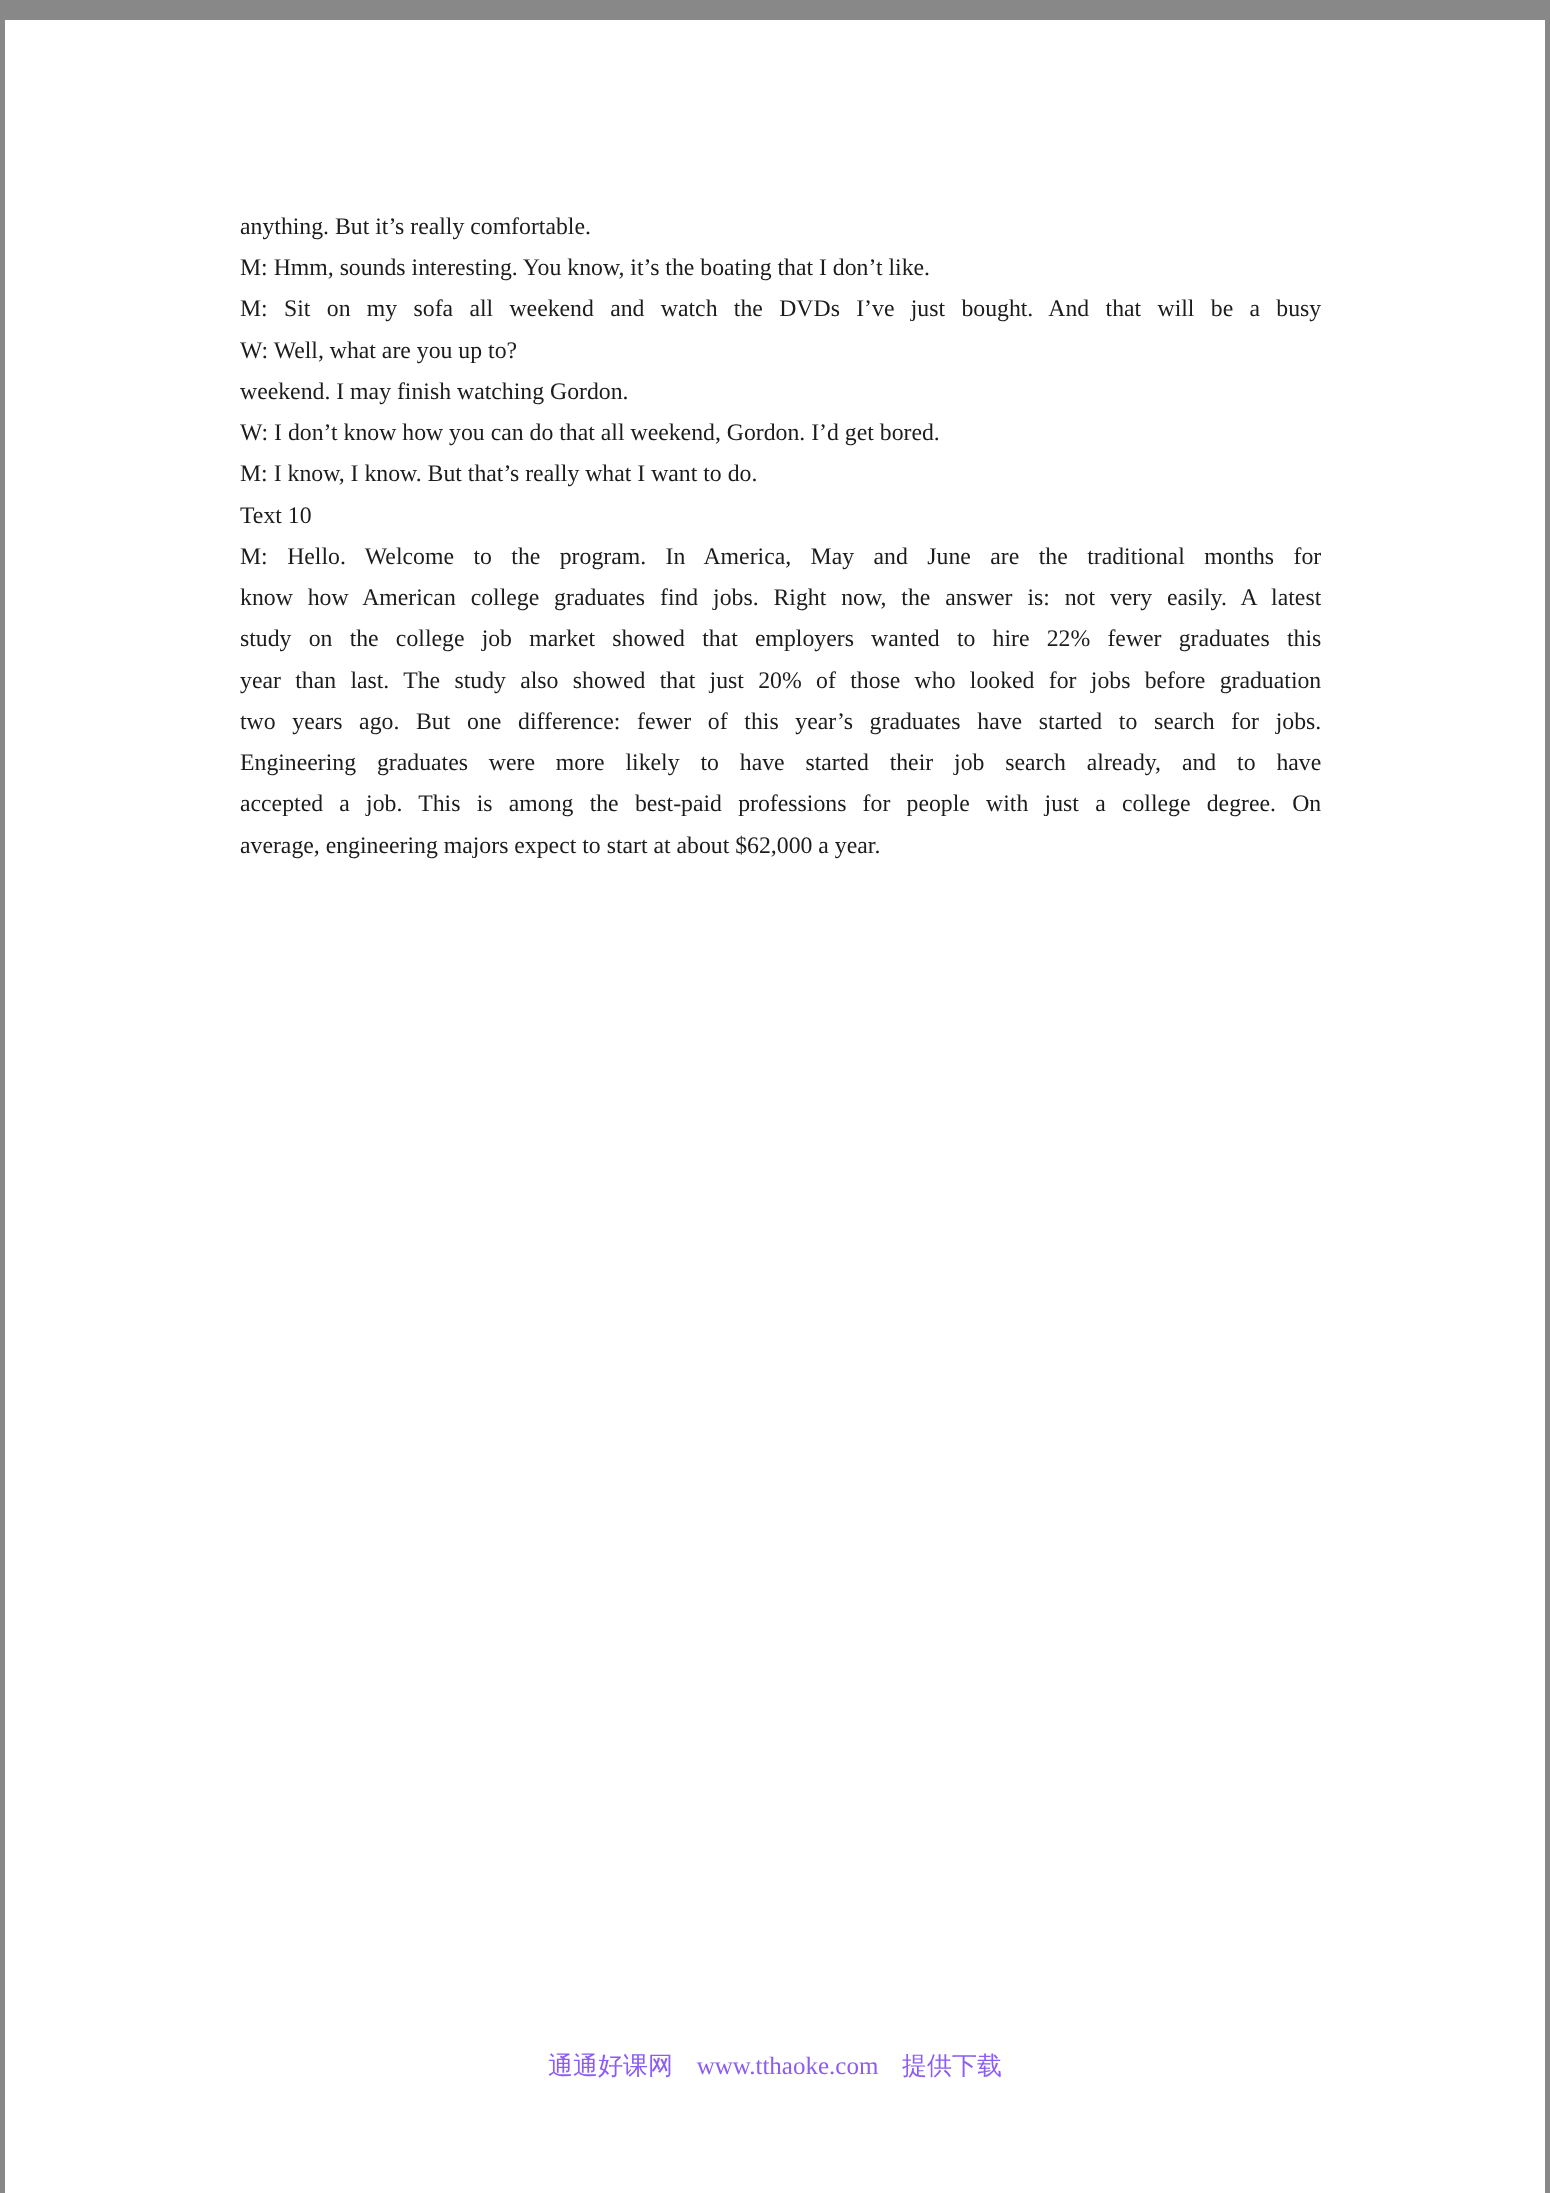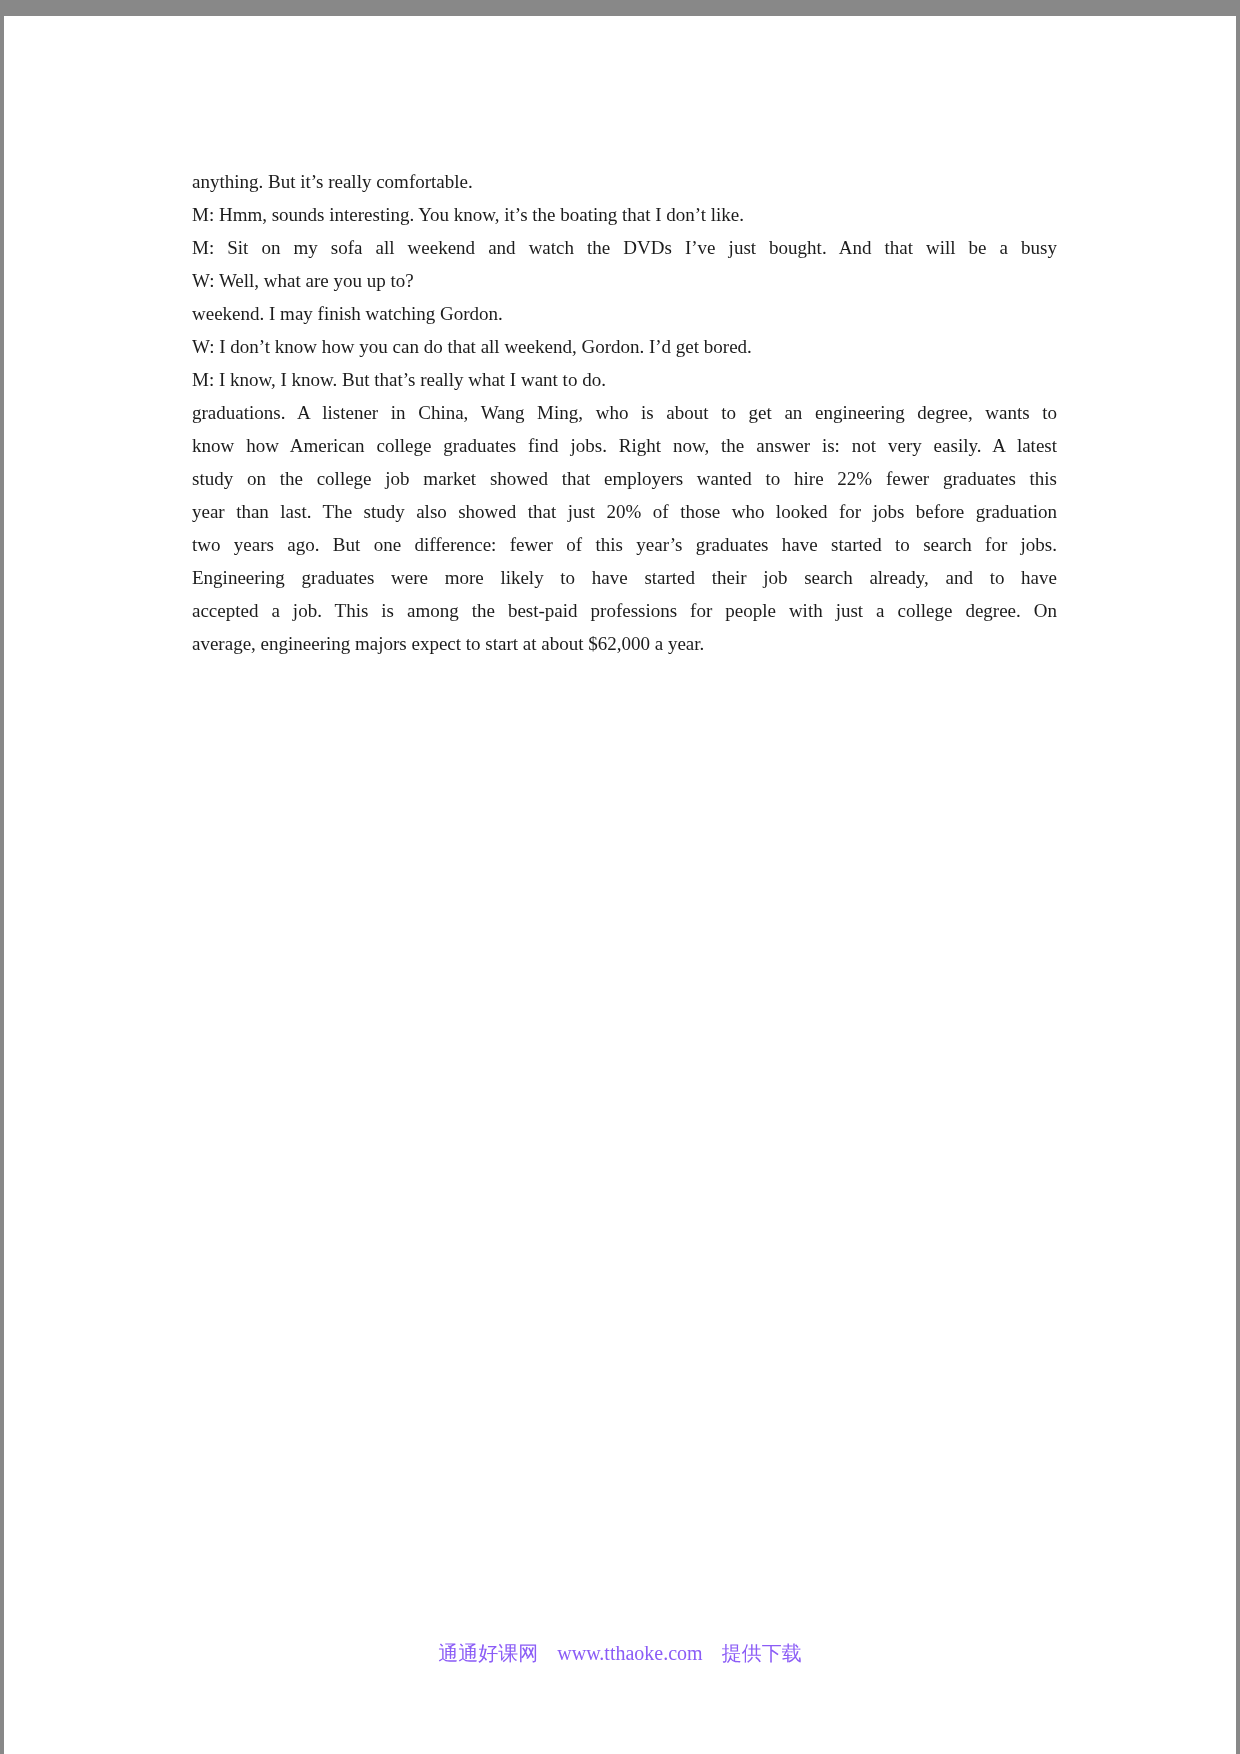--- a/index.html
+++ b/index.html
@@ -61,21 +61,22 @@
 <div class="page">
 
   <div class="textblock">
       <div class="line">anything. But it’s really comfortable.</div>
       <div class="line">M: Hmm, sounds interesting. You know, it’s the boating that I don’t like.</div>
       <div class="line just">M: Sit on my sofa all weekend and watch the DVDs I’ve just bought. And that will be a busy</div>
       <div class="line">W: Well, what are you up to?</div>
       <div class="line">weekend. I may finish watching Gordon.</div>
       <div class="line">W: I don’t know how you can do that all weekend, Gordon. I’d get bored.</div>
       <div class="line">M: I know, I know. But that’s really what I want to do.</div>
-      <div class="line just">graduations. A listener in China, Wang Ming, who is about to get an engineering degree, wants to</div>
+      <div class="line">Text 10</div>
+      <div class="line just">M: Hello. Welcome to the program. In America, May and June are the traditional months for</div>
       <div class="line just">know how American college graduates find jobs. Right now, the answer is: not very easily. A latest</div>
       <div class="line just">study on the college job market showed that employers wanted to hire 22% fewer graduates this</div>
       <div class="line just">year than last. The study also showed that just 20% of those who looked for jobs before graduation</div>
       <div class="line just">two years ago. But one difference: fewer of this year’s graduates have started to search for jobs.</div>
       <div class="line just">Engineering graduates were more likely to have started their job search already, and to have</div>
       <div class="line just">accepted a job. This is among the best-paid professions for people with just a college degree. On</div>
       <div class="line">average, engineering majors expect to start at about $62,000 a year.</div>
     </div>
 
   <div class="footer">

